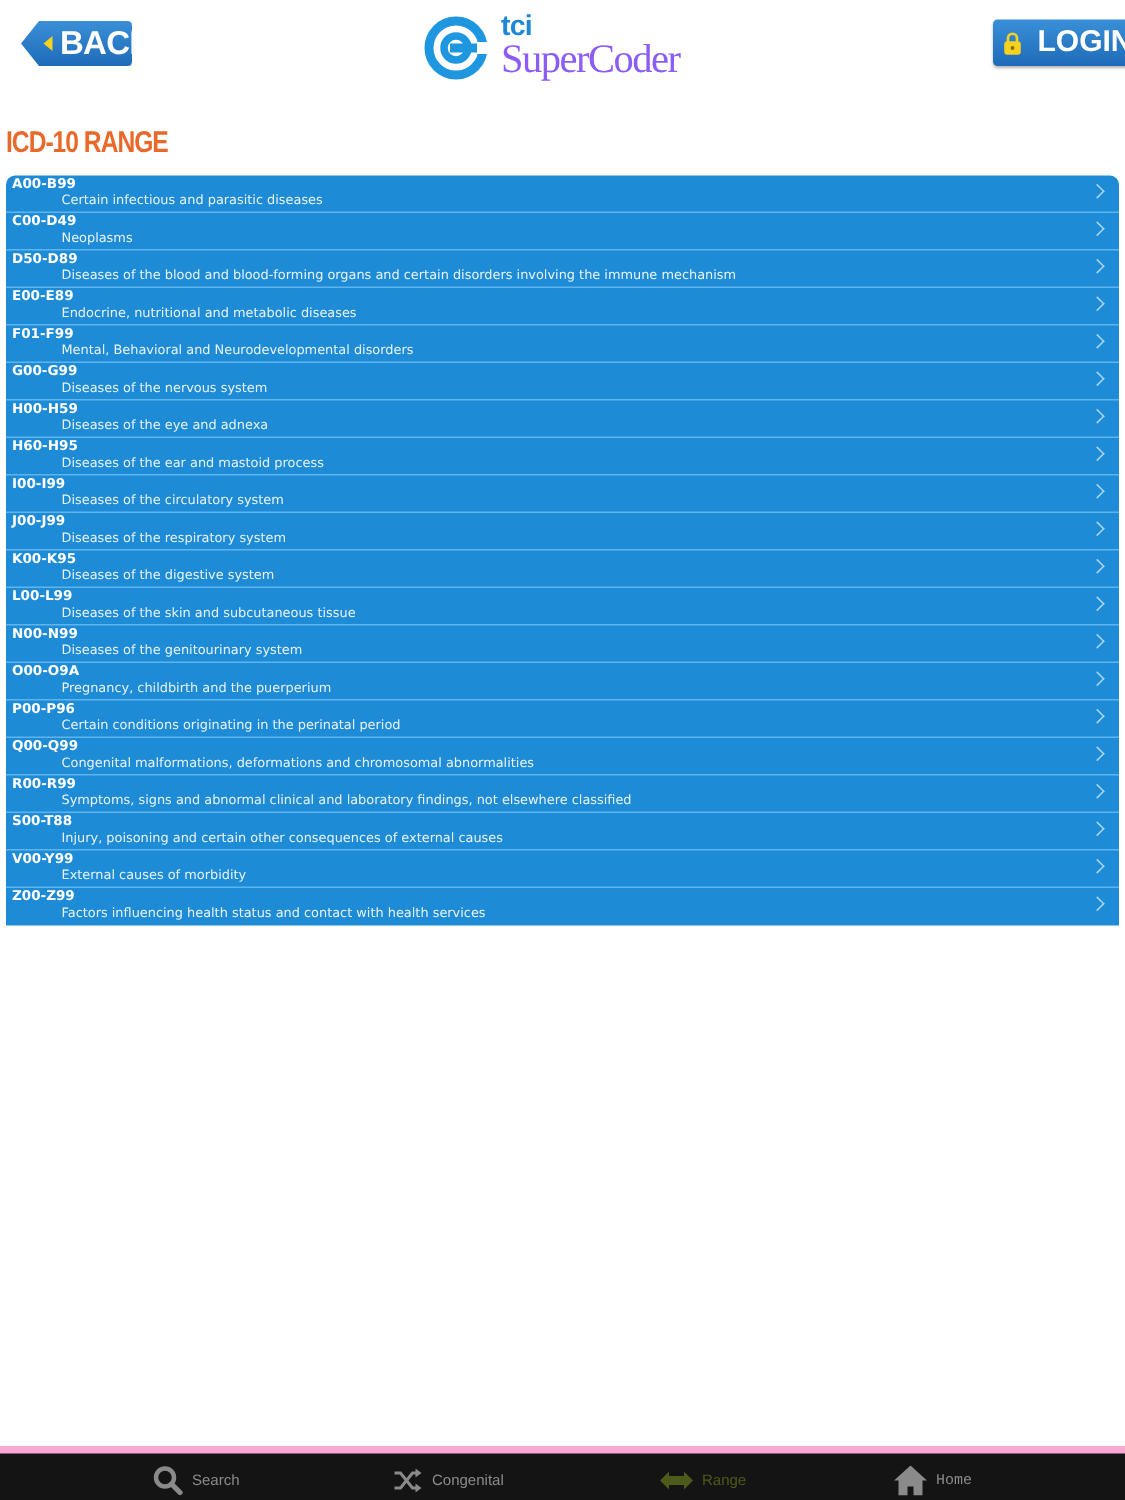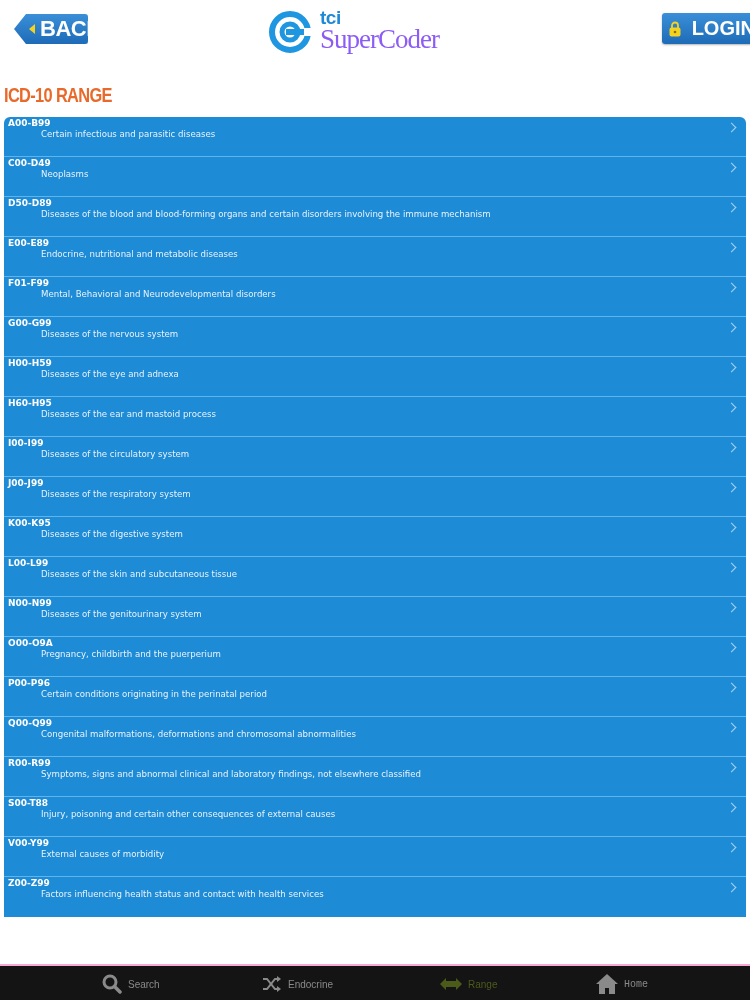--- a/index.html
+++ b/index.html
@@ -25,60 +25,60 @@
   .login-btn {
     position: absolute; left: 662px; top: 13px; width: 93px; height: 31px;
     background: linear-gradient(#3a8fd8, #1e6bb8);
     color: #fff; font-family: "Liberation Sans", sans-serif; font-weight: bold;
     font-size: 20px; border-radius: 3px;
     display: flex; align-items: center; padding-left: 7px;
     box-shadow: 0 1px 2px rgba(0,0,0,0.3); cursor: pointer; justify-content: space-between;
   }
   .login-btn .lock { display: inline-block; width: 12px; height: 16px; margin-right: 3px; }
 
-  .logo { position: absolute; left: 268px; top: 4px; height: 52px; display: flex; align-items: center; }
+  .logo { position: absolute; left: 282px; top: 4px; height: 52px; display: flex; align-items: center; }
   .logo-mark { width: 48px; height: 48px; }
   .logo-text { margin-left: 4px; display: flex; flex-direction: column; line-height: 1; }
   .logo-tci { font-family: "Liberation Sans", sans-serif; font-size: 19px; color: #1e88d6; font-weight: bold; letter-spacing: -0.5px; }
   .logo-sc { font-family: Liberation Serif, serif; font-size: 27px; color: #8b5cf6; letter-spacing: -1px; margin-top: -1px; }
 
   .page-title {
     position: absolute; left: 4px; top: 84px;
     font-family: "Liberation Sans", sans-serif; font-weight: bold;
     font-size: 20px; color: #e8692a; letter-spacing: -0.8px;
     transform: scaleX(0.82); transform-origin: left;
   }
 
   .range-list {
     position: absolute; left: 4px; top: 117px; width: 742px;
     background: #1e8bd6; border-top-left-radius: 6px; border-top-right-radius: 6px;
     overflow: hidden;
   }
   .range-row {
-    position: relative; height: 40px; border-bottom: 1px solid #5eb5ee;
+    position: relative; height: 25px; border-bottom: 1px solid #5eb5ee;
     padding-left: 0; cursor: pointer;
   }
   .range-row:last-child { border-bottom: none; }
   .range-code {
     position: absolute; left: 4px; top: 1px; font-size: 9px; font-weight: bold; color: #ffffff;
     font-family: "DejaVu Sans", sans-serif;
   }
   .range-desc {
     position: absolute; left: 4px; top: 12px; font-size: 8.6px; color: #e8f3fc;
     font-family: "DejaVu Sans", sans-serif; white-space: nowrap; margin-left: 33px;
   }
   .chevron {
     position: absolute; right: 11px; top: 7px; width: 7px; height: 7px;
     border-top: 1.5px solid #a9d4f3; border-right: 1.5px solid #a9d4f3;
     transform: rotate(45deg);
   }
 
   .tabbar {
     position: absolute; left: 0; top: 964px; width: 750px; height: 36px;
-    background: #141414; border-top: 2px solid #f9a8d4;
+    background: #141414; border-top: 5px solid #f9a8d4;
   }
   .tab {
     position: absolute; top: 0; height: 36px; display: flex; align-items: center;
     font-family: "Liberation Sans", sans-serif; font-size: 10px; color: #8a8a8a; cursor: pointer;
   }
   .tab svg { margin-right: 6px; }
   .tab.active { color: #4c5a1a; text-align: right; }
 </style>
 </head>
 <body>
@@ -225,21 +225,21 @@
     </svg>
     <span>Search</span>
   </div>
   <div class="tab" style="left:262px;">
     <svg width="20" height="16" viewBox="0 0 20 16">
       <path d="M1 3 H5 L13 13 H17" fill="none" stroke="#8a8a8a" stroke-width="2"></path>
       <path d="M1 13 H5 L13 3 H17" fill="none" stroke="#8a8a8a" stroke-width="2"></path>
       <path d="M15 0 L19 3 L15 6 Z" fill="#8a8a8a"></path>
       <path d="M15 10 L19 13 L15 16 Z" fill="#8a8a8a"></path>
     </svg>
-    <span>Endocrine</span>
+    <span>Congenital</span>
   </div>
   <div class="tab active" style="left:440px;">
     <svg width="22" height="12" viewBox="0 0 22 12">
       <path d="M0 6 L6 0 V3 H16 V0 L22 6 L16 12 V9 H6 V12 Z" fill="#4c5a1a"></path>
     </svg>
     <span>Range</span>
   </div>
   <div class="tab" style="left:596px;font-family:Liberation Mono, monospace;">
     <svg width="22" height="20" viewBox="0 0 22 20">
       <path d="M11 0 L22 10 H19 V20 H13 V14 H9 V20 H3 V10 H0 Z" fill="#8a8a8a"></path>

